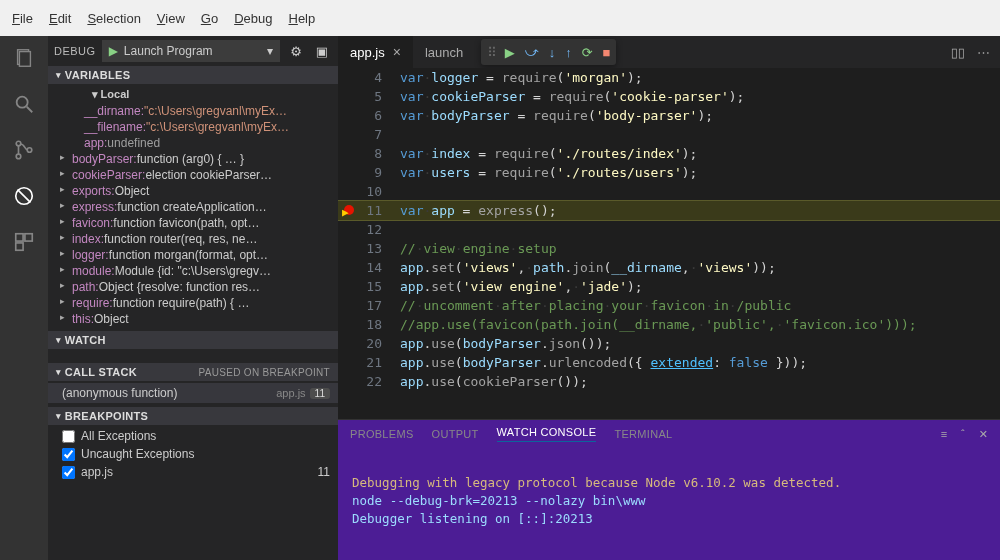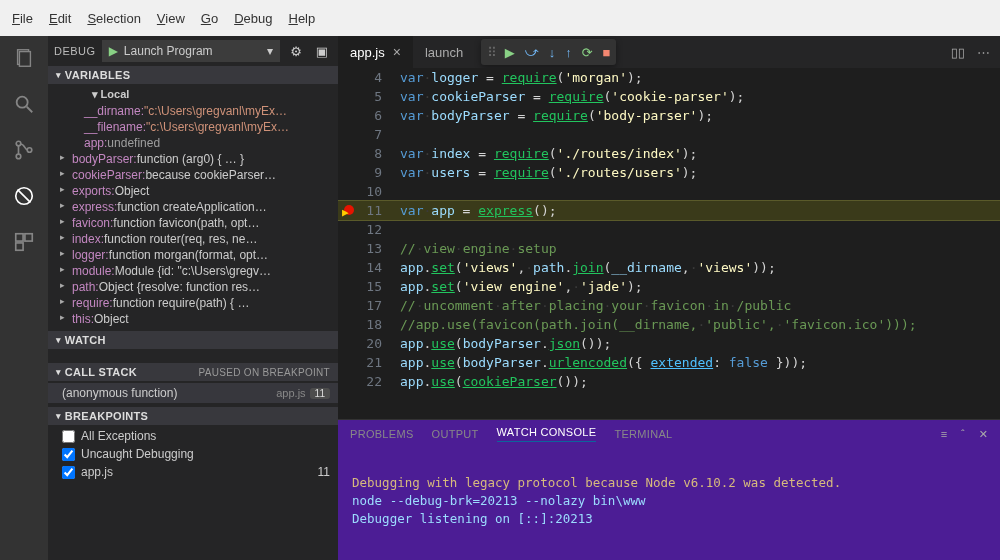--- a/index.html
+++ b/index.html
@@ -50,21 +50,21 @@
 .editor { flex: 1; overflow: hidden; background: #1e1e1e; font-family: Consolas, monospace; font-size: 13px; line-height: 19px; position: relative; }
 .code-line { display: flex; }
 .gutter { width: 62px; text-align: right; color: #6e7681; padding-right: 18px; position: relative; }
 .gutter .bp-dot { position: absolute; left: 6px; top: 4px; width: 10px; height: 10px; border-radius: 50%; background: #e51400; }
 .gutter .cur-arrow { position: absolute; left: 4px; top: 2px; color: #ffcc00; font-size: 11px; }
 .code { flex: 1; white-space: pre; color: #d4d4d4; }
 .code-line.cur { background: #3a3a1a; outline: 1px solid #5a5a2a; }
 .hl-kw { color: #569cd6; }
 .hl-var { color: #9cdcfe; }
 .hl-str { color: #fef9c3; }
-.hl-fn { color: #22c55e; text-decoration: underline; }
+.hl-fn { color: #a3a3a3; }
 .hl-com { color: #6a9955; }
 .hl-ws { color: #3a3a3a; }
 .hl-link { color: #4fc1ff; text-decoration: underline; }
 .panel { height: 155px; background: #4c1d95; border-top: 1px solid #333; display: flex; flex-direction: column; gap: 20px; }
 .panel-tabs { display: flex; align-items: center; height: 28px; padding: 0 12px; gap: 18px; font-size: 11px; color: #888; }
 .panel-tabs .pt { cursor: pointer; letter-spacing: 0.3px; }
 .panel-tabs .pt.active { color: #fff; border-bottom: 1px solid #0e639c; padding-bottom: 3px; }
 .panel-tabs .pr { margin-left: auto; display: flex; gap: 14px; color: #aaa; }
 .panel-body { flex: 1; padding: 6px 14px; font-family: Consolas, monospace; font-size: 12.5px; line-height: 18px; }
 .p-yellow { color: #d7ba7d; }
@@ -153,21 +153,21 @@
             <span class="vu">undefined</span>
           </div>
           <div class="var-row">
             <span class="tri">▸</span>
             <span class="vn">bodyParser:</span> 
             <span class="vo">function (arg0) { … }</span>
           </div>
           <div class="var-row">
             <span class="tri">▸</span>
             <span class="vn">cookieParser:</span> 
-            <span class="vo">because cookieParser…</span>
+            <span class="vo">election cookieParser…</span>
           </div>
           <div class="var-row">
             <span class="tri">▸</span>
             <span class="vn">exports:</span> 
             <span class="vo">Object</span>
           </div>
           <div class="var-row">
             <span class="tri">▸</span>
             <span class="vn">express:</span> 
             <span class="vo">function createApplication…</span>
@@ -233,21 +233,21 @@
         <span class="chev">▾</span>
         <span>BREAKPOINTS</span>
       </div>
     <div class="section-body" id="bp-list">
         <div class="bp-row">
           <input type="checkbox" style="">
           <span>All Exceptions</span>
         </div>
         <div class="bp-row">
           <input type="checkbox" checked="" style="">
-          <span>Uncaught Debugging</span>
+          <span>Uncaught Exceptions</span>
         </div>
         <div class="bp-row">
           <input type="checkbox" checked="" style="">
           <span>app.js</span>
           <span class="ln" style="margin-left:auto">11</span>
         </div>
       </div>
   </div>
 
   <div class="editor-area">

